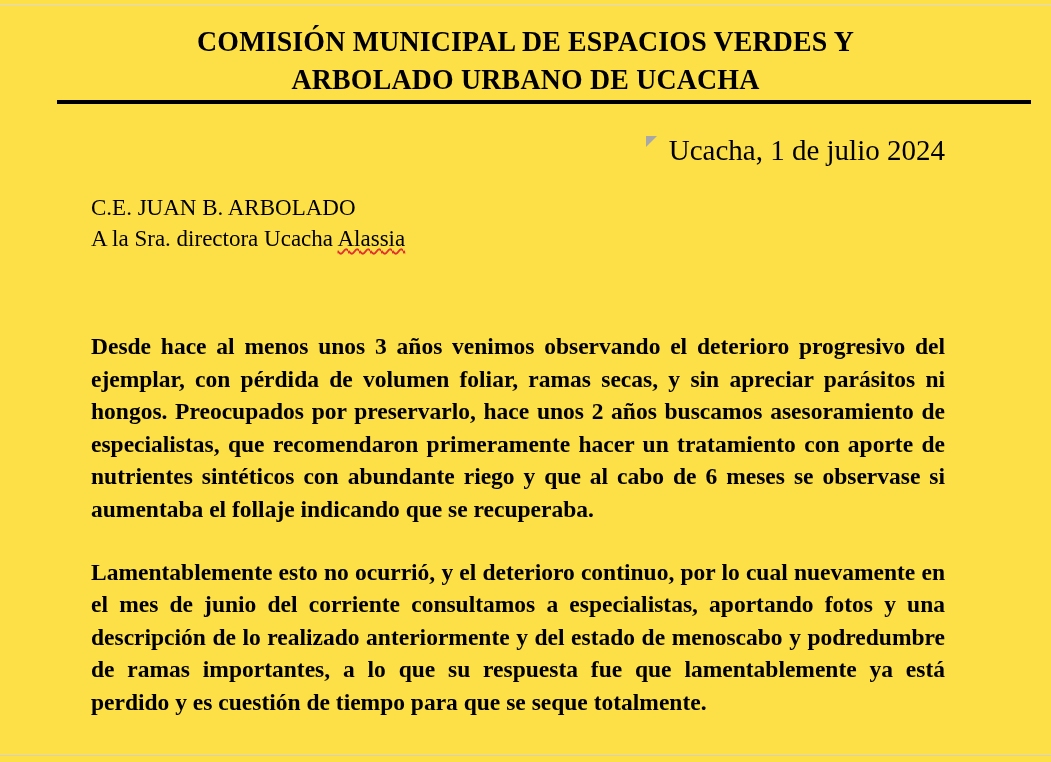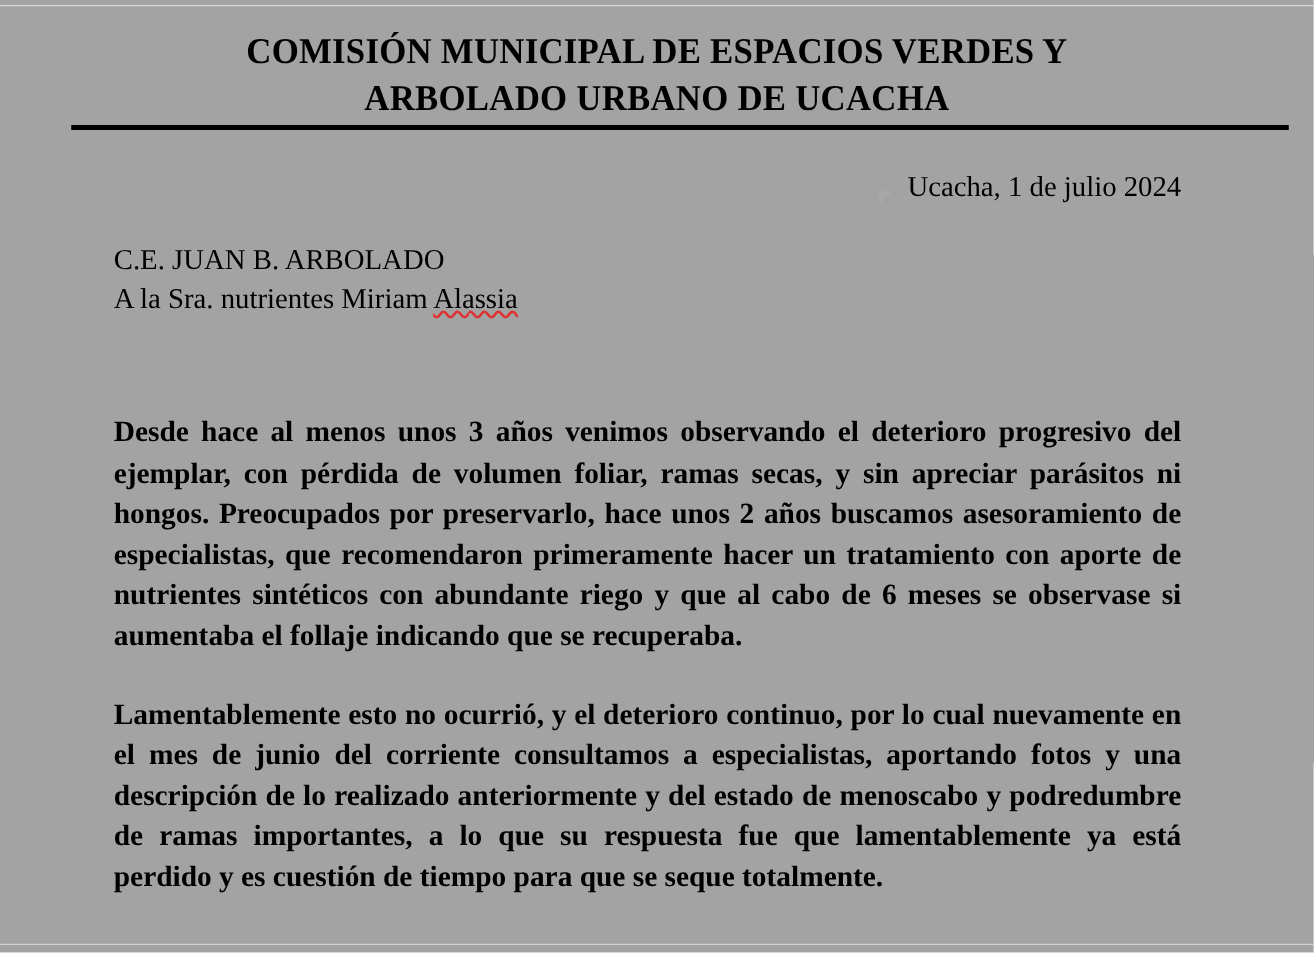--- a/index.html
+++ b/index.html
@@ -10,21 +10,21 @@
   }
   body {
     font-family: "Liberation Serif", "DejaVu Serif", serif;
     color: #000000;
   }
 
   .page-viewport {
     position: relative;
     width: 1051px;
     height: 762px;
-    background: #a3a3a3;
+    background: #fde047;
     overflow: hidden;
     box-sizing: border-box;
   }
 
   
   .viewer-edge-top {
     position: absolute;
     left: 0;
     top: 4px;
     width: 1051px;
@@ -72,23 +72,23 @@
     background: #000000;
   }
 
   
   .date-row {
     position: absolute;
     left: 91px;
     top: 136px;
     width: 854px;
     display: flex;
-    align-items: flex-end;
+    align-items: flex-start;
     justify-content: flex-end;
-    font-size: 23px;
+    font-size: 29px;
     line-height: 28px;
   }
   .tab-marker {
     width: 0;
     height: 0;
     border-left: 11px solid #a8a8a8;
     border-bottom: 11px solid transparent;
     margin-right: 12px;
     flex: 0 0 auto;
   }
@@ -159,21 +159,21 @@
 
   <div class="header-rule"></div>
 
   <div class="date-row">
     <span class="tab-marker"></span>
     <span class="date-text">Ucacha, 1 de julio 2024</span>
   </div>
 
   <div class="addressee">
     <span class="addressee-line">C.E. JUAN B. ARBOLADO</span>
-    <span class="addressee-line"><span>A la Sra. nutrientes Miriam </span><span class="misspelled">Alassia</span></span>
+    <span class="addressee-line"><span>A la Sra. directora Ucacha </span><span class="misspelled">Alassia</span></span>
   </div>
 
   <div class="letter-body">
     <p class="para-gap">Desde hace al menos unos 3 años venimos observando el deterioro progresivo del ejemplar, con pérdida de volumen foliar, ramas secas, y sin apreciar parásitos ni hongos. Preocupados por preservarlo, hace unos 2 años buscamos asesoramiento de especialistas, que recomendaron primeramente hacer un tratamiento con aporte de nutrientes sintéticos con abundante riego y que al cabo de 6 meses se observase si aumentaba el follaje indicando que se recuperaba.</p>
     <p class="para-gap">Lamentablemente esto no ocurrió, y el deterioro continuo, por lo cual nuevamente en el mes de junio del corriente consultamos a especialistas, aportando fotos y una descripción de lo realizado anteriormente y del estado de menoscabo y podredumbre de ramas importantes, a lo que su respuesta fue que lamentablemente ya está perdido y es cuestión de tiempo para que se seque totalmente.</p>
 
   </div>
 
   <div class="viewer-edge-bottom"></div>
 

